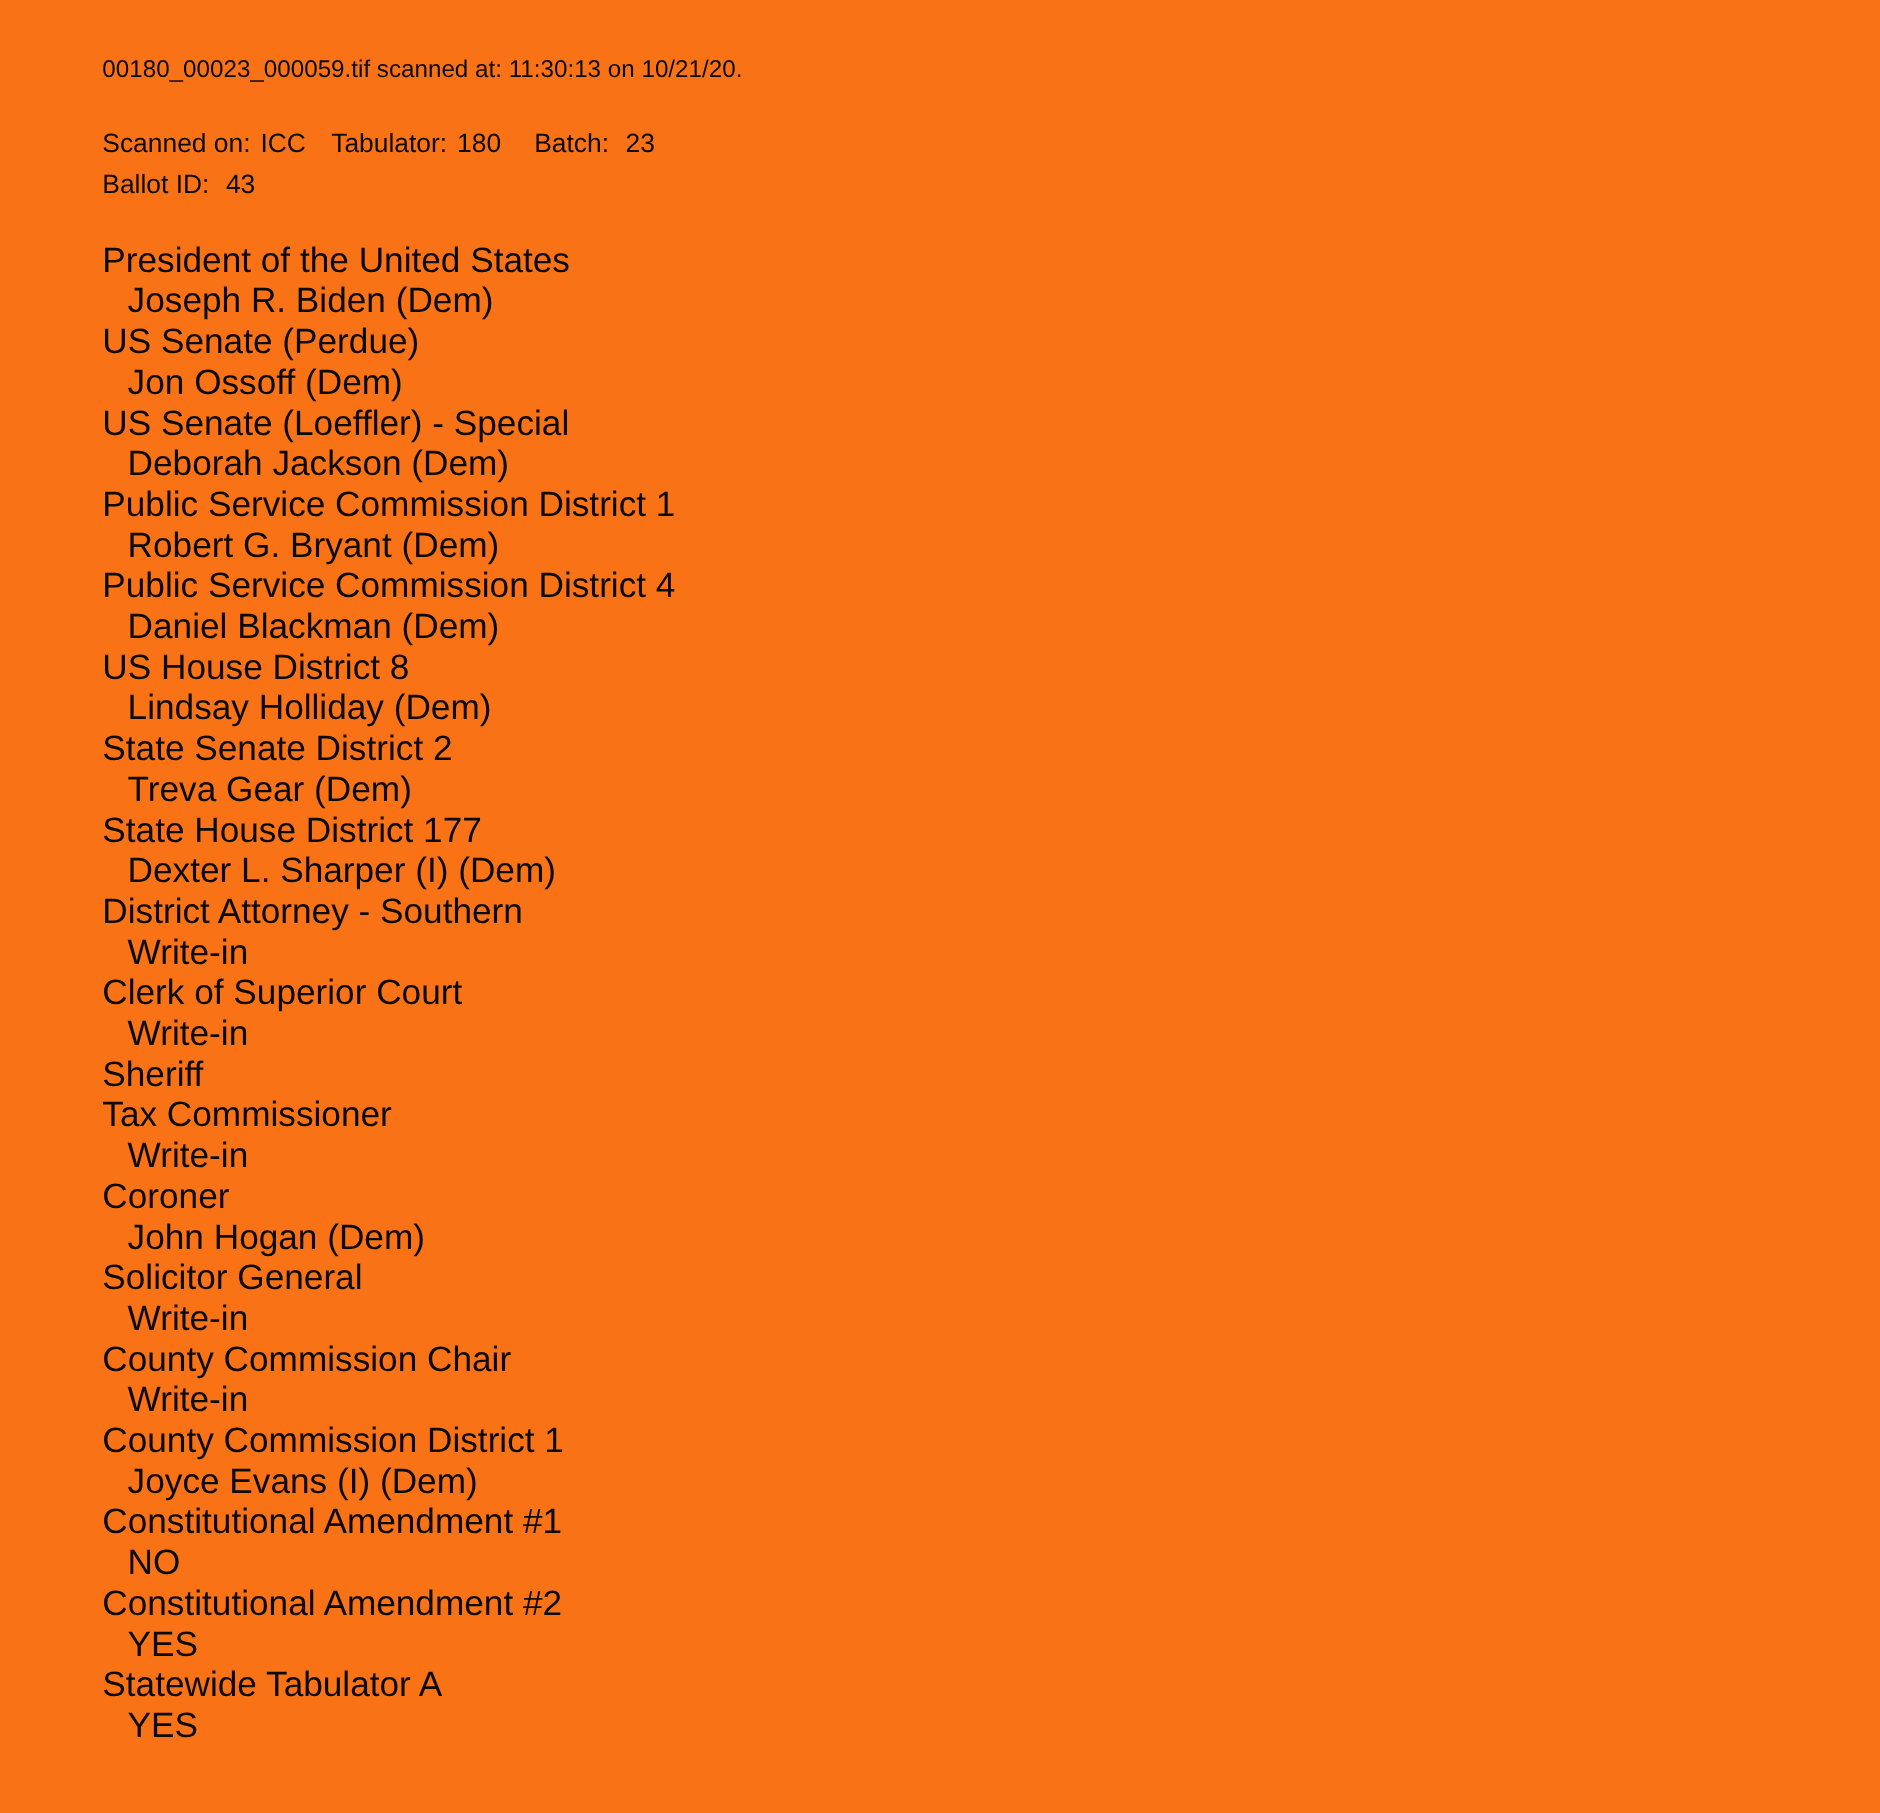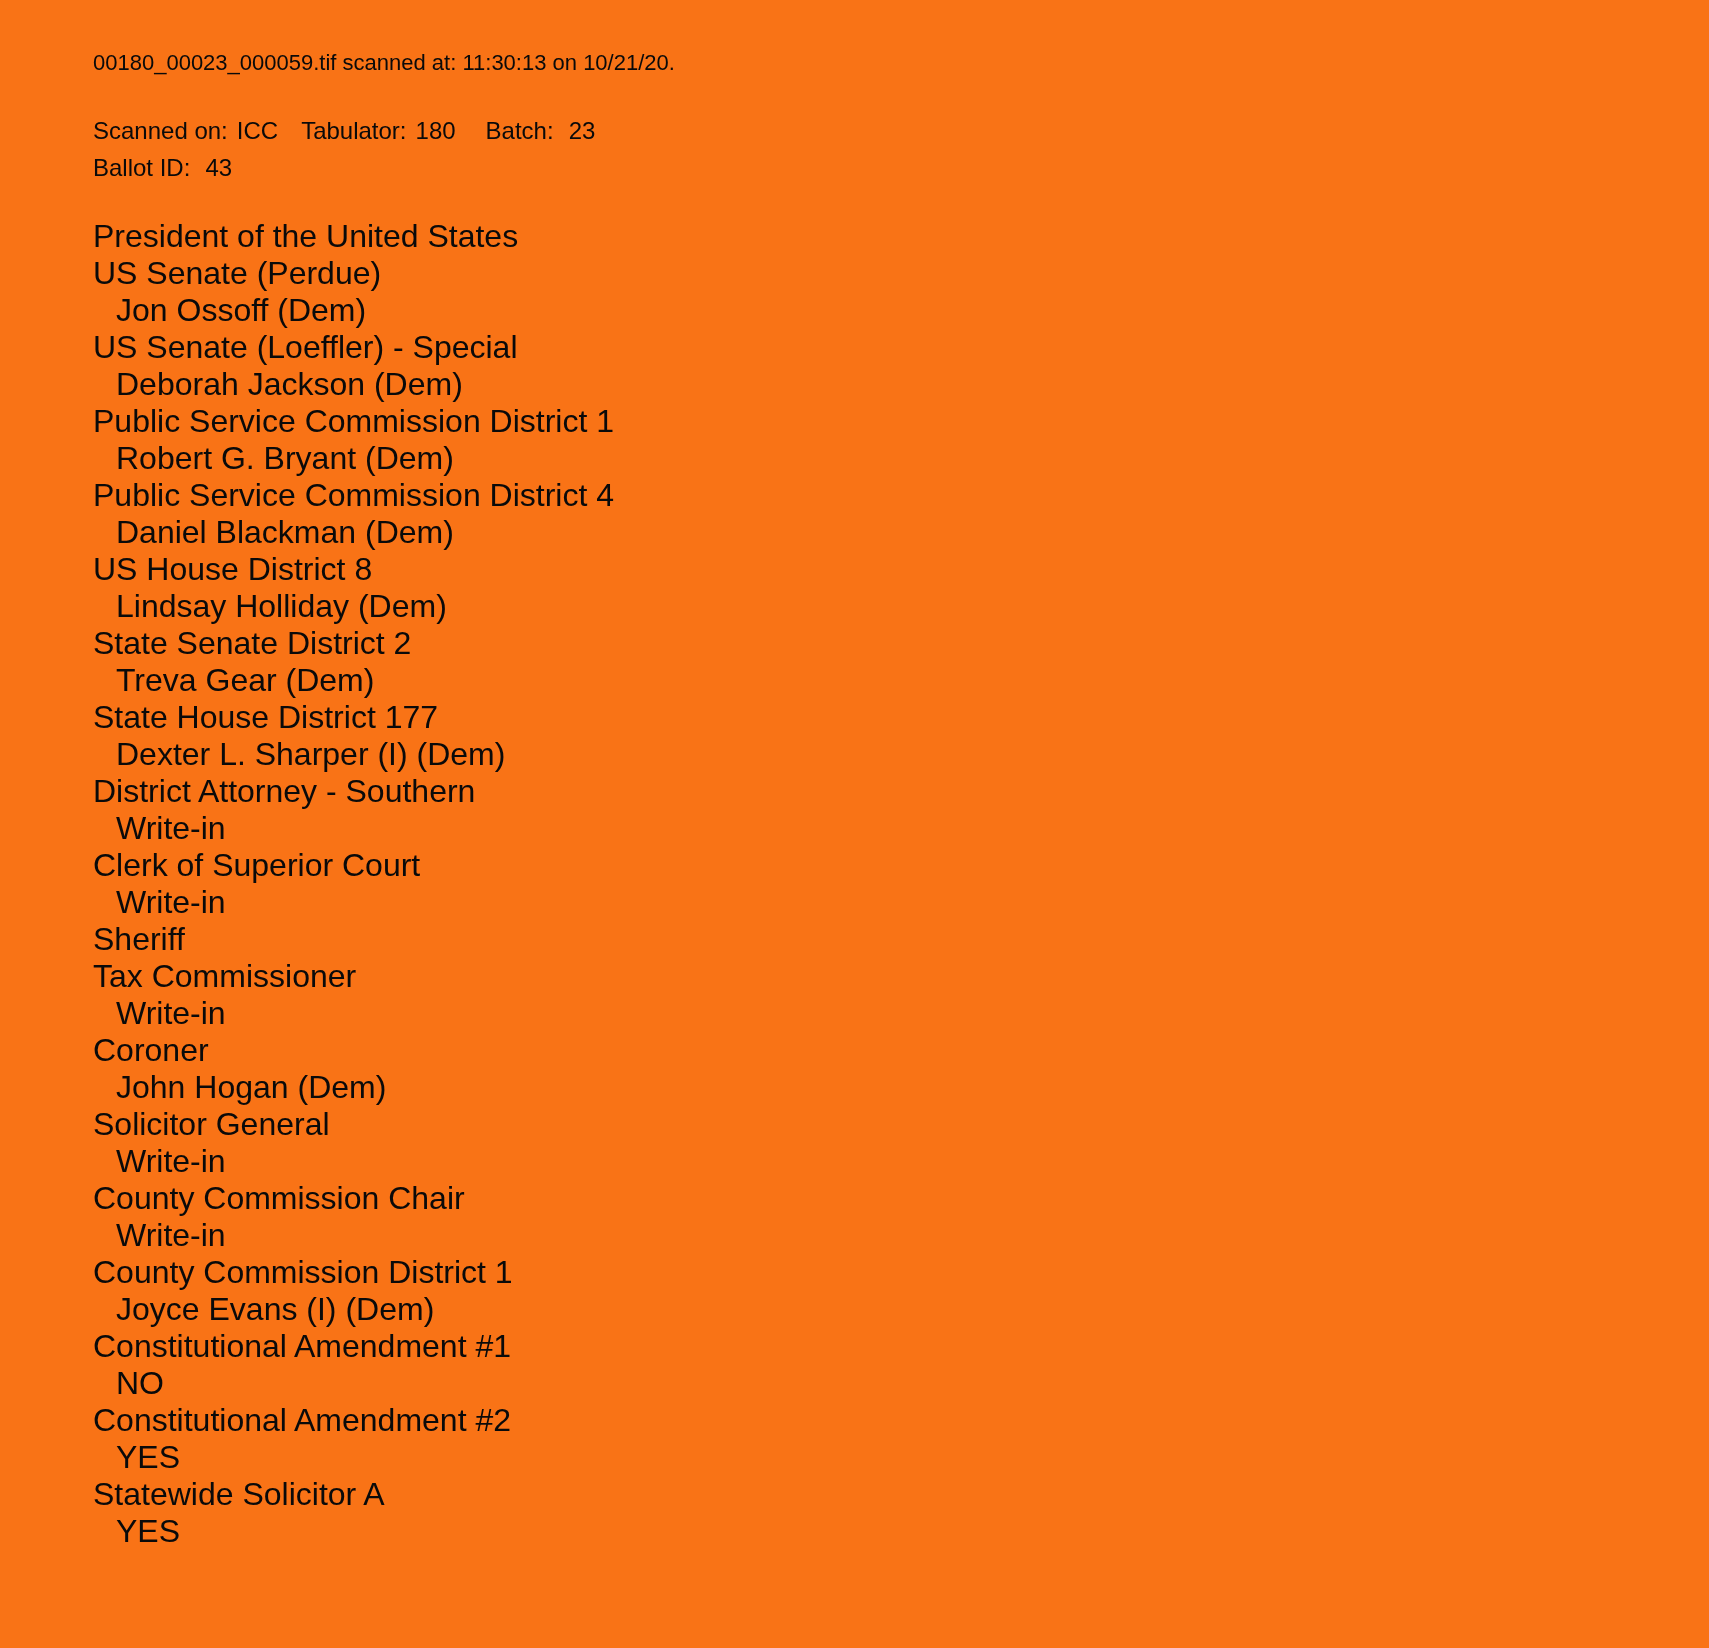--- a/index.html
+++ b/index.html
@@ -72,20 +72,21 @@
       <span>Scanned on:</span><span class="value">ICC</span><span class="group-tabulator">Tabulator:</span><span class="value">180</span><span class="group-batch">Batch:</span><span class="value wide-gap">23</span>
     </div>
     <div class="scan-line">
       <span>Ballot ID:</span><span class="value wide-gap">43</span>
     </div>
   </div>
 
   <div class="contest-list">
     <div class="contest-row">
       <div class="contest-title">President of the United States</div>
+      <div class="contest-selection">Joseph R. Biden (Dem)</div>
     </div>
 
     <div class="contest-row">
       <div class="contest-title">US Senate (Perdue)</div>
       <div class="contest-selection">Jon Ossoff (Dem)</div>
     </div>
 
     <div class="contest-row">
       <div class="contest-title">US Senate (Loeffler) - Special</div>
       <div class="contest-selection">Deborah Jackson (Dem)</div>
@@ -159,18 +160,18 @@
       <div class="contest-title">Constitutional Amendment #1</div>
       <div class="contest-selection">NO</div>
     </div>
 
     <div class="contest-row">
       <div class="contest-title">Constitutional Amendment #2</div>
       <div class="contest-selection">YES</div>
     </div>
 
     <div class="contest-row">
-      <div class="contest-title">Statewide Solicitor A</div>
+      <div class="contest-title">Statewide Tabulator A</div>
       <div class="contest-selection">YES</div>
     </div>
   </div>
 
 </div>
 
 </body></html>

